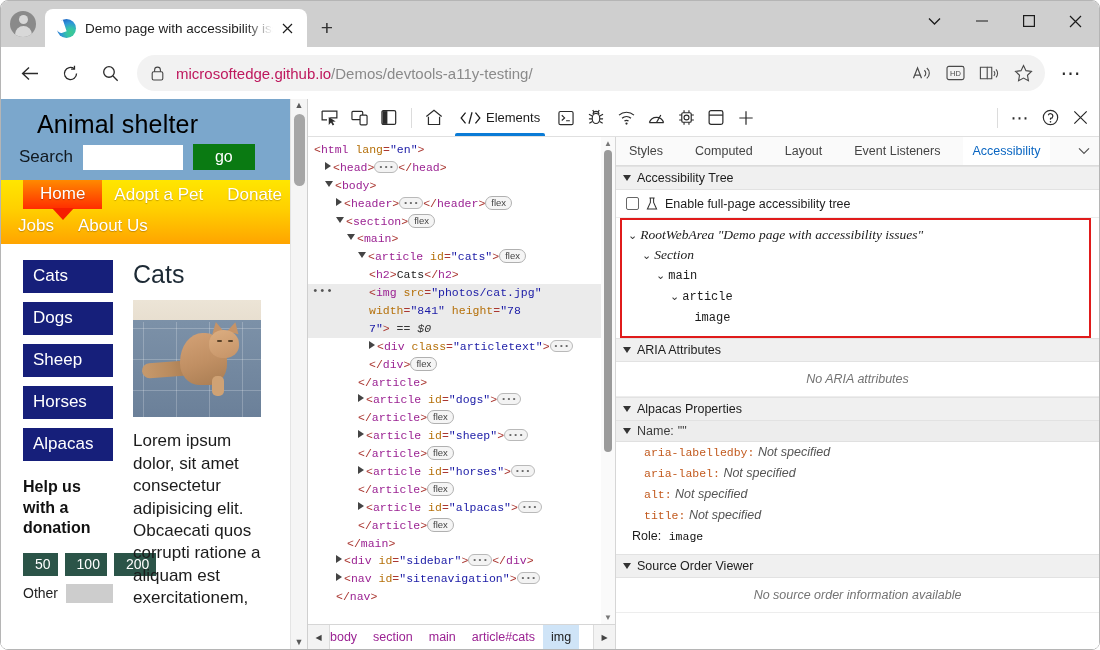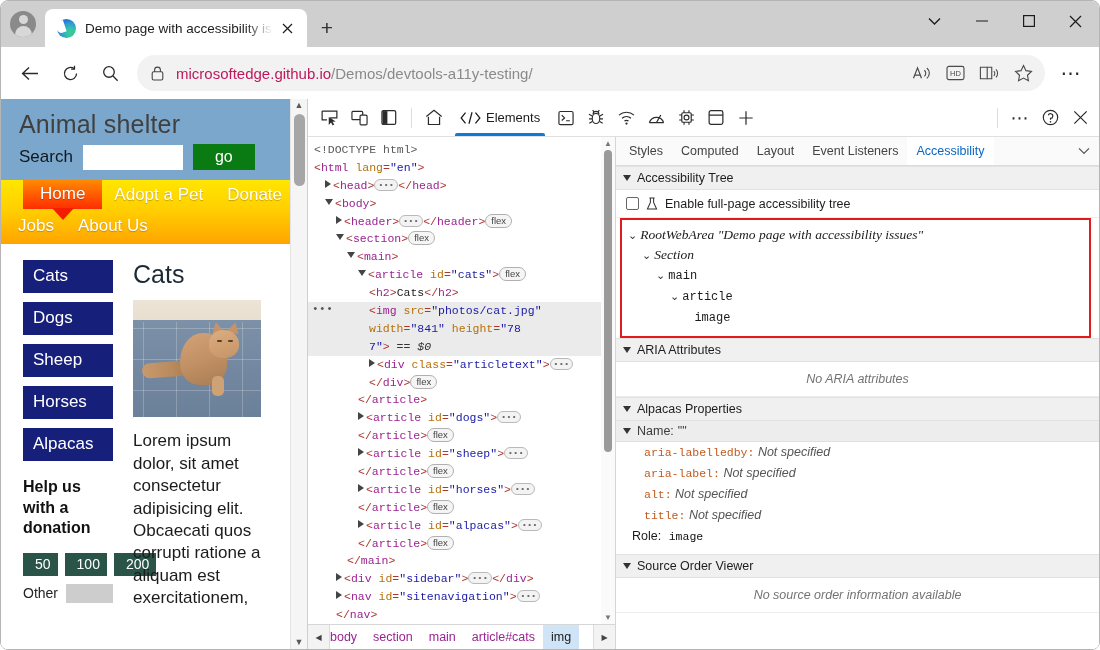--- a/index.html
+++ b/index.html
@@ -145,22 +145,22 @@
     display: flex;
   }
   .page {
     flex: 1 1 auto; overflow: hidden; position: relative;
     background: #ffffff;
   }
   .site-header {
     background: #7ba7cc; padding: 10px 14px 10px 18px;
   }
   .site-title {
-    font-size: 25px; color: #404040; font-weight: 400;
-    letter-spacing: .2px; line-height: 1.25;
+    font-size: 25px; color: #000000; font-weight: 400;
+    letter-spacing: .2px; line-height: 1.25; margin-left: 18px;
   }
   .searchrow { display: flex; align-items: center; gap: 10px; margin-top: 4px; }
   .search-label { font-size: 17px; color: #10181f; }
   .search-box {
     width: 100px; height: 25px;
     background: #ffffff; border: 1px solid #ffffff;
   }
   .go-btn {
     width: 62px; height: 26px;
     background: #0a7a12;
@@ -408,21 +408,21 @@
 
   
   .a11y-pane {
     flex: 1 1 auto; display: flex; flex-direction: column;
     min-width: 0; background: #ffffff;
   }
   .a11y-tabs {
     height: 29px; flex: 0 0 29px;
     display: flex; align-items: center;
     border-bottom: 1px solid #dcdcdc;
-    background: #fafafa; padding-left: 4px;
+    background: #fafafa; padding-left: 4px; gap: 14px;
   }
   .a11y-tab {
     font-size: 12.5px; color: #444;
     padding: 0 9px; height: 28px;
     display: flex; align-items: center; white-space: nowrap;
   }
   .a11y-tab.active {
     color: #0a66c2; background: #ffffff;
   }
   .a11y-chevron {
@@ -767,21 +767,20 @@
             </svg>
           </div>
         </div>
       </div>
 
       <div class="dt-panes">
 
         <div class="dom-pane">
           <div class="dom-scrollwrap">
             <div class="dom-tree" id="dom-tree">
-                <div class="dom-line" style="padding-left: 6px;"><span class="cm">&lt;!DOCTYPE html&gt;</span></div>
                 <div class="dom-line" style="padding-left: 6px;"><span class="pk">&lt;</span><span class="tg">html</span><span class="at"> lang</span><span class="pk">=</span><span class="av">"en"</span><span class="pk">&gt;</span></div>
                 <div class="dom-line" style="padding-left: 17px;"><span class="tri"></span><span class="pk">&lt;</span><span class="tg">head</span><span class="pk">&gt;</span><span class="dots-badge">•••</span><span class="pk">&lt;/</span><span class="tg">head</span><span class="pk">&gt;</span></div>
                 <div class="dom-line" style="padding-left: 17px;"><span class="tri open"></span><span class="pk">&lt;</span><span class="tg">body</span><span class="pk">&gt;</span></div>
                 <div class="dom-line" style="padding-left: 28px;"><span class="tri"></span><span class="pk">&lt;</span><span class="tg">header</span><span class="pk">&gt;</span><span class="dots-badge">•••</span><span class="pk">&lt;/</span><span class="tg">header</span><span class="pk">&gt;</span><span class="flex-badge">flex</span></div>
                 <div class="dom-line" style="padding-left: 28px;"><span class="tri open"></span><span class="pk">&lt;</span><span class="tg">section</span><span class="pk">&gt;</span><span class="flex-badge">flex</span></div>
                 <div class="dom-line" style="padding-left: 39px;"><span class="tri open"></span><span class="pk">&lt;</span><span class="tg">main</span><span class="pk">&gt;</span></div>
                 <div class="dom-line" style="padding-left: 50px;"><span class="tri open"></span><span class="pk">&lt;</span><span class="tg">article</span><span class="at"> id</span><span class="pk">=</span><span class="av">"cats"</span><span class="pk">&gt;</span><span class="flex-badge">flex</span></div>
                 <div class="dom-line" style="padding-left: 61px;"><span class="pk">&lt;</span><span class="tg">h2</span><span class="pk">&gt;</span><span class="">Cats</span><span class="pk">&lt;/</span><span class="tg">h2</span><span class="pk">&gt;</span></div>
                 <div class="dom-line sel selrow-badge" style="padding-left: 61px;"><span class="pk">&lt;</span><span class="tg">img</span><span class="at"> src</span><span class="pk">=</span><span class="av">"photos/cat.jpg"</span></div>
                 <div class="dom-line sel" style="padding-left: 61px;"><span class="at">width</span><span class="pk">=</span><span class="av">"841"</span><span class="at"> height</span><span class="pk">=</span><span class="av">"78</span></div>

